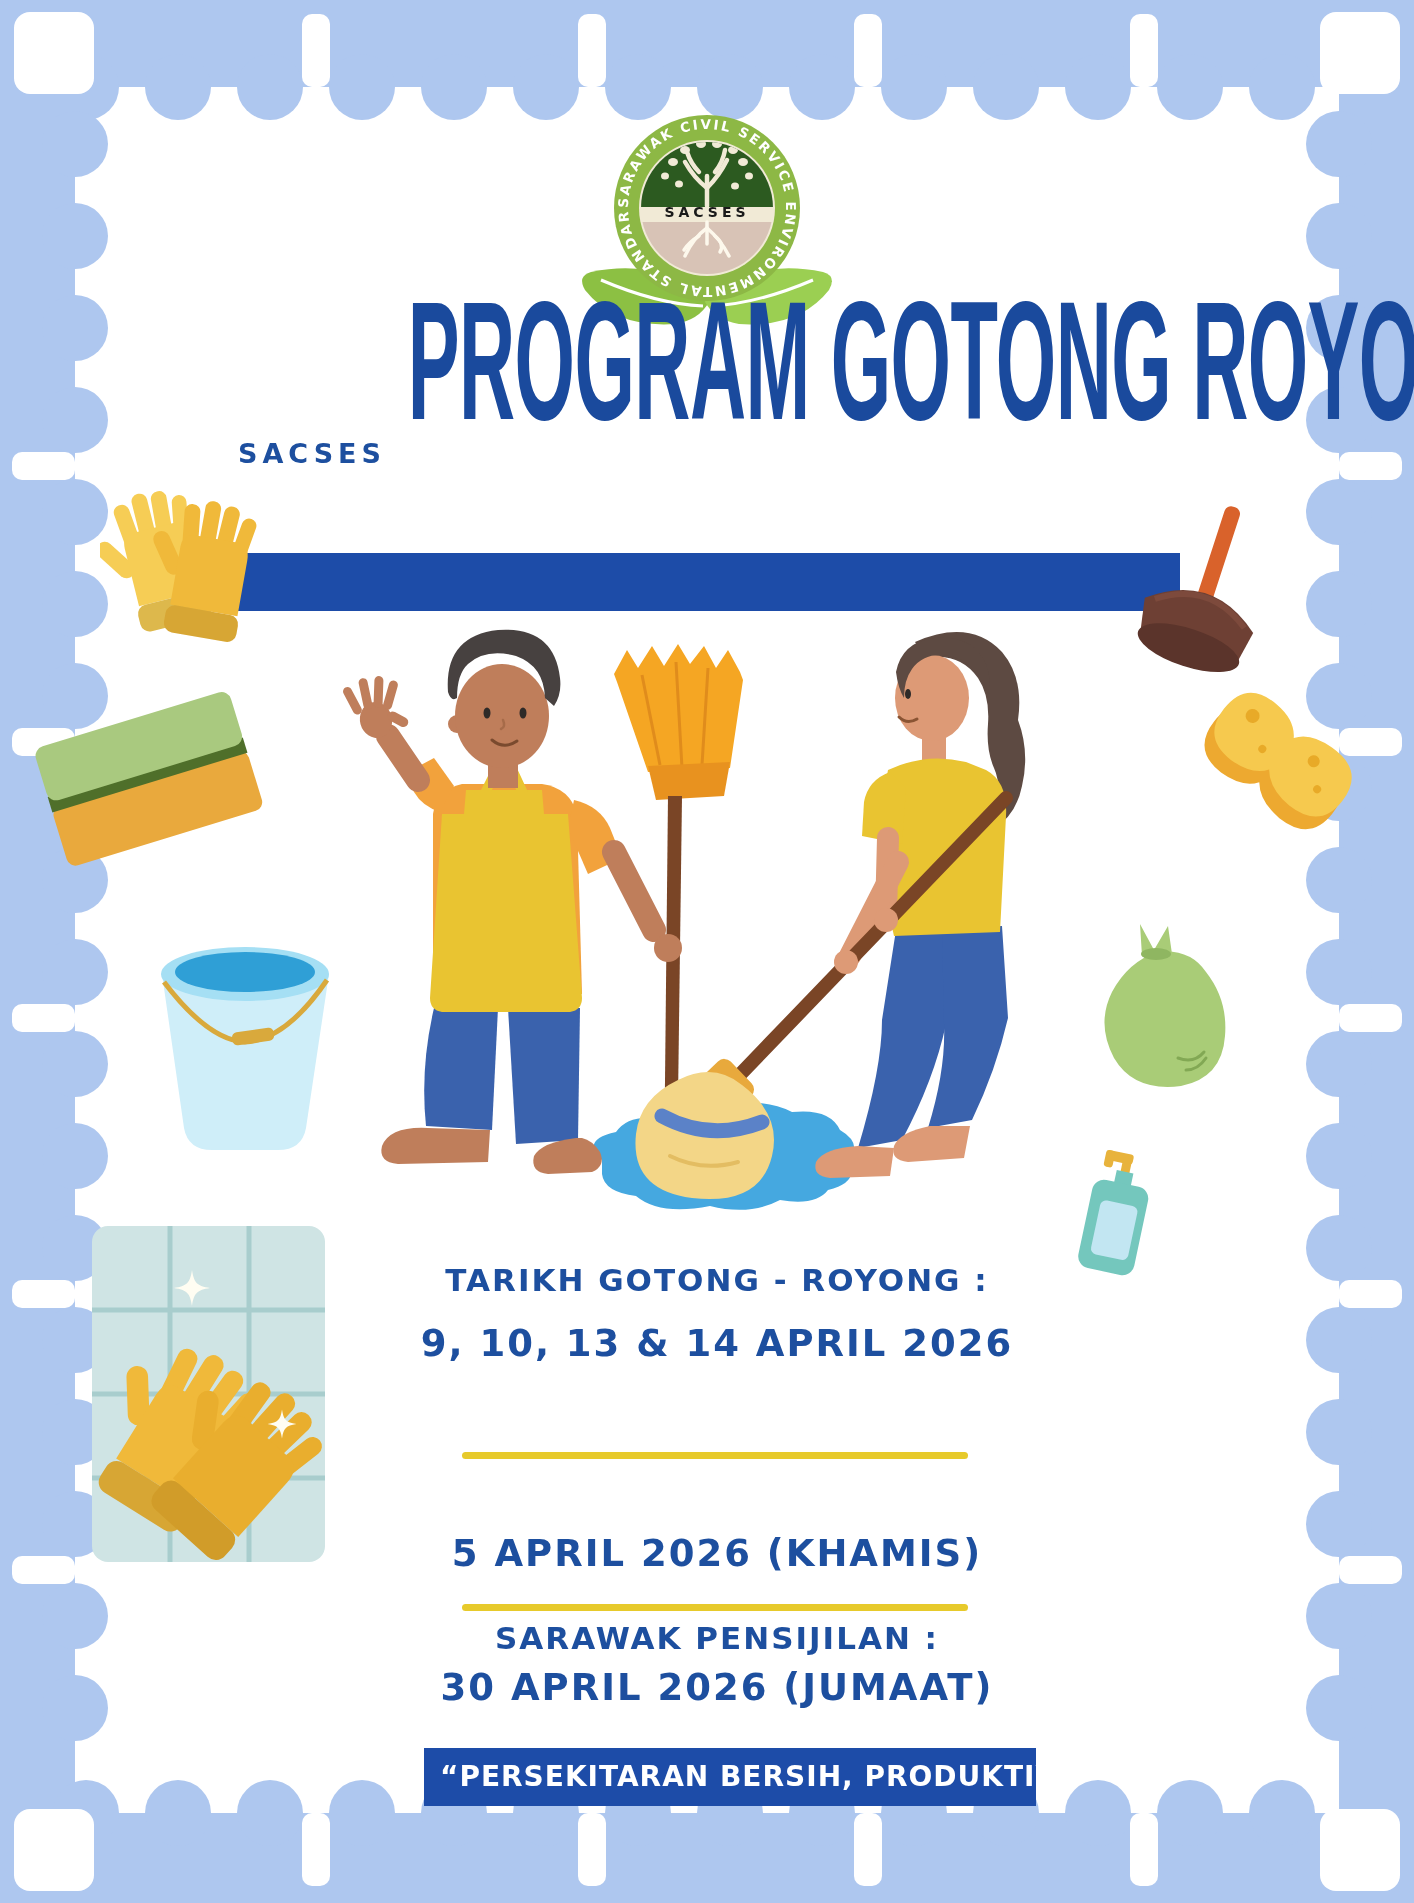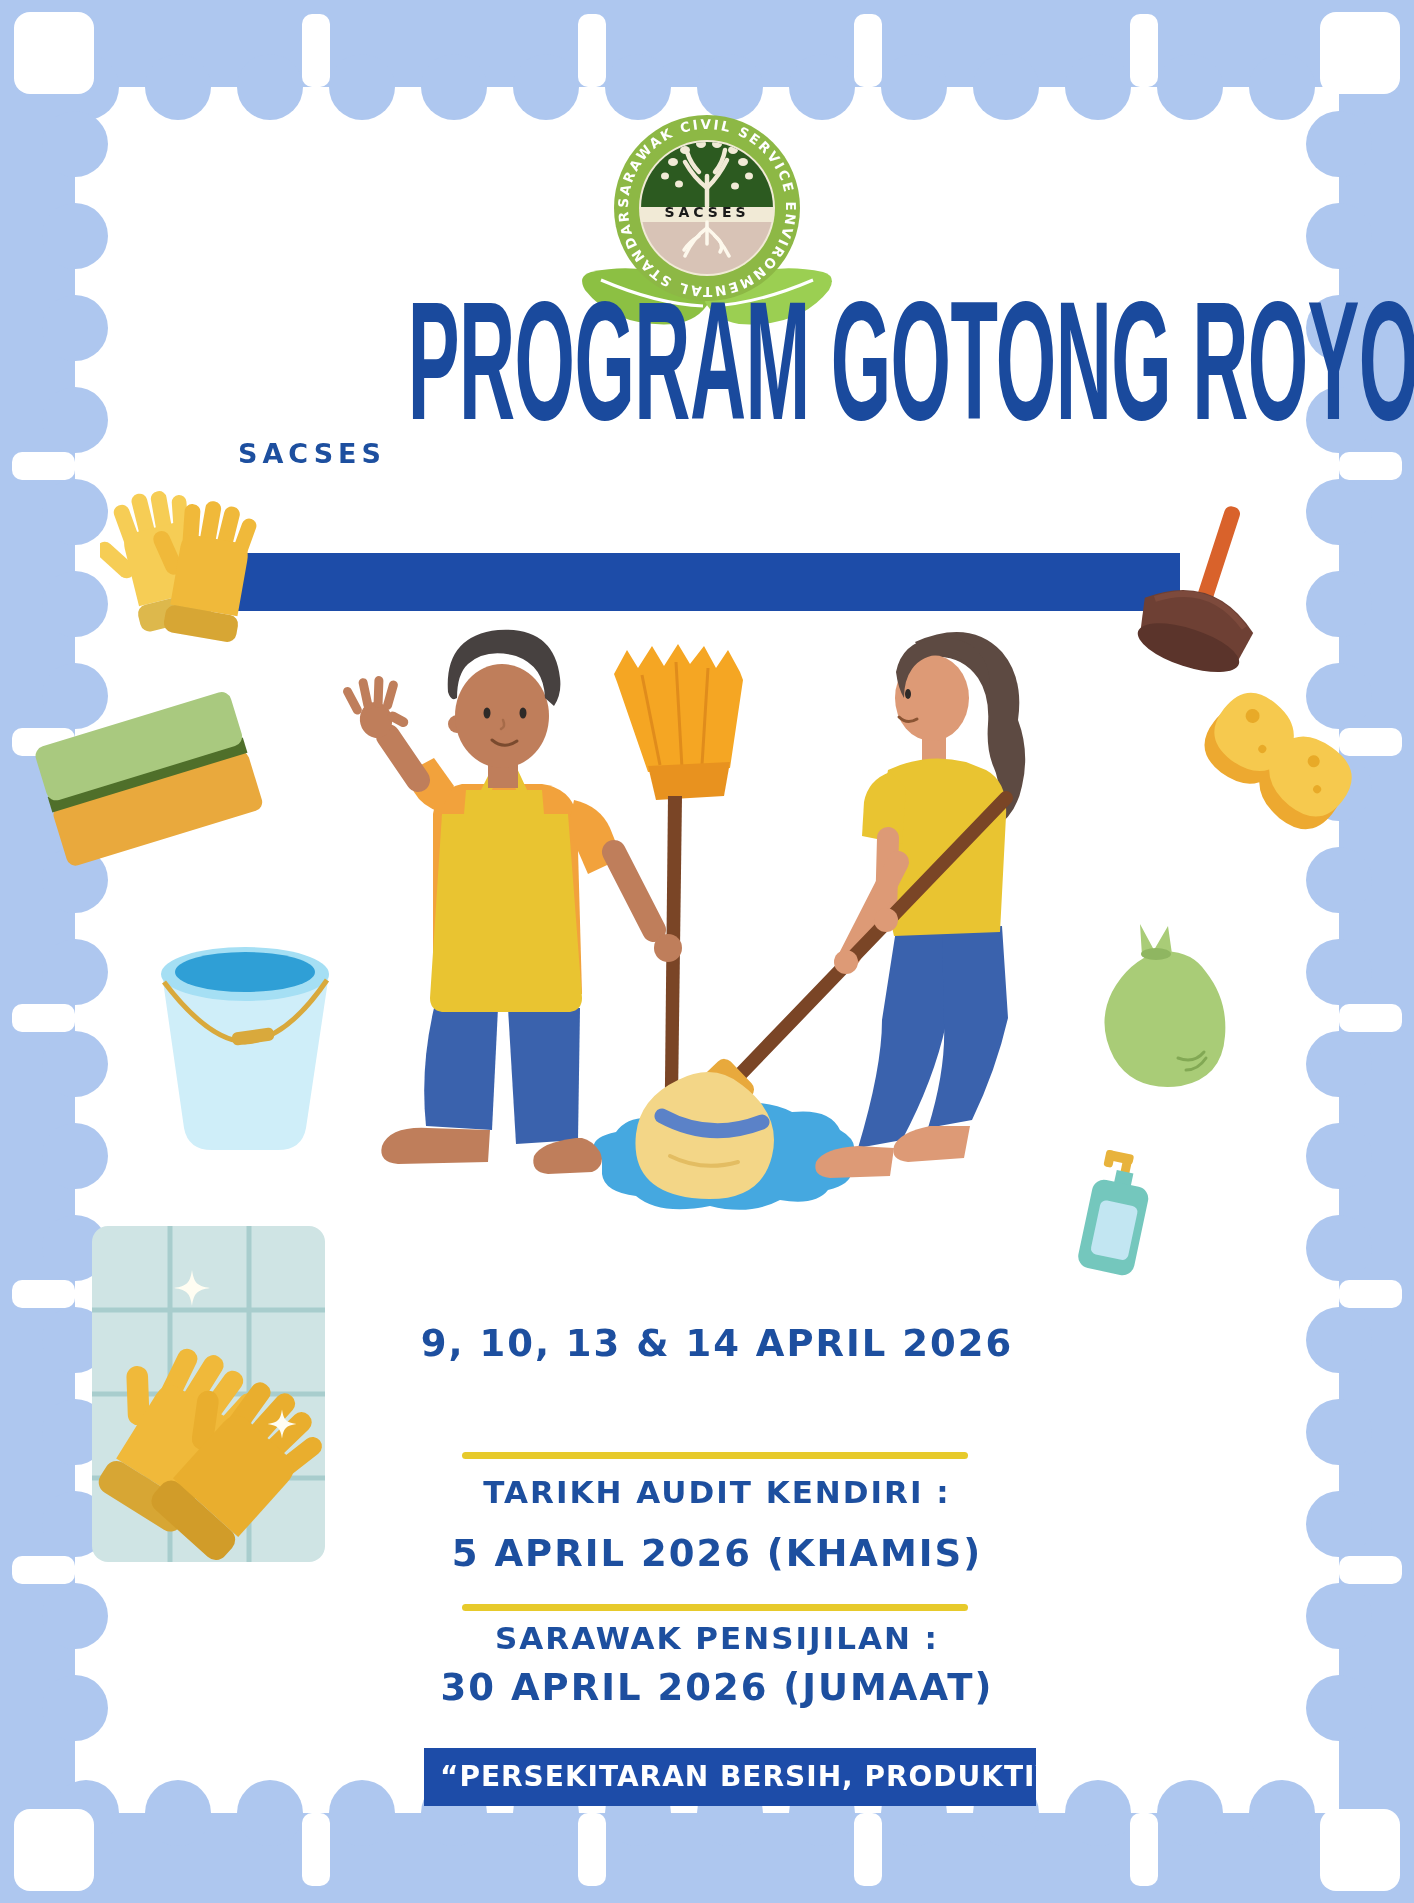--- a/index.html
+++ b/index.html
@@ -352,23 +352,23 @@
         <path d="M676,198 L374,512" stroke="#7a4526" stroke-width="14" stroke-linecap="round"></path>
         <rect x="372" y="466" width="48" height="42" rx="9" fill="#e8a93c" transform="rotate(46 396 487)"></rect>
         <path d="M412,485 Q452,515 442,556 Q430,606 362,598 Q300,590 306,534 Q310,498 348,480 Q384,462 412,485 Z" fill="#f3d687"></path>
         <path d="M332,516 Q380,542 432,522" stroke="#5b82c8" stroke-width="15" fill="none" stroke-linecap="round"></path>
         <path d="M340,556 Q372,572 408,562" stroke="#e3bd62" stroke-width="4" fill="none" stroke-linecap="round"></path>
       </g>
       <circle cx="556" cy="320" r="12" fill="#dd9a76"></circle>
       <circle cx="516" cy="362" r="12" fill="#dd9a76"></circle>
     </svg>
 
+    <div class="sched s-label" style="top:1262px">TARIKH GOTONG - ROYONG :</div>
     <div class="sched s-date" style="top:1322px">9, 10, 13 &amp; 14 APRIL 2026</div>
     <div class="divider" style="top:1452px"></div>
-    <div class="sched s-label" style="top:1474px">TARIKH AUDIT KENDIRI :</div>
     <div class="sched s-date" style="top:1532px">5 APRIL 2026 (KHAMIS)</div>
     <div class="divider" style="top:1604px"></div>
     <div class="sched s-label" style="top:1620px">SARAWAK PENSIJILAN :</div>
     <div class="sched s-date" style="top:1666px">30 APRIL 2026 (JUMAAT)</div>
 
     <div class="quote-banner">
       <span class="quote-text">“PERSEKITARAN BERSIH, PRODUKTIVITI MENING</span>
     </div>
 
   </div>

